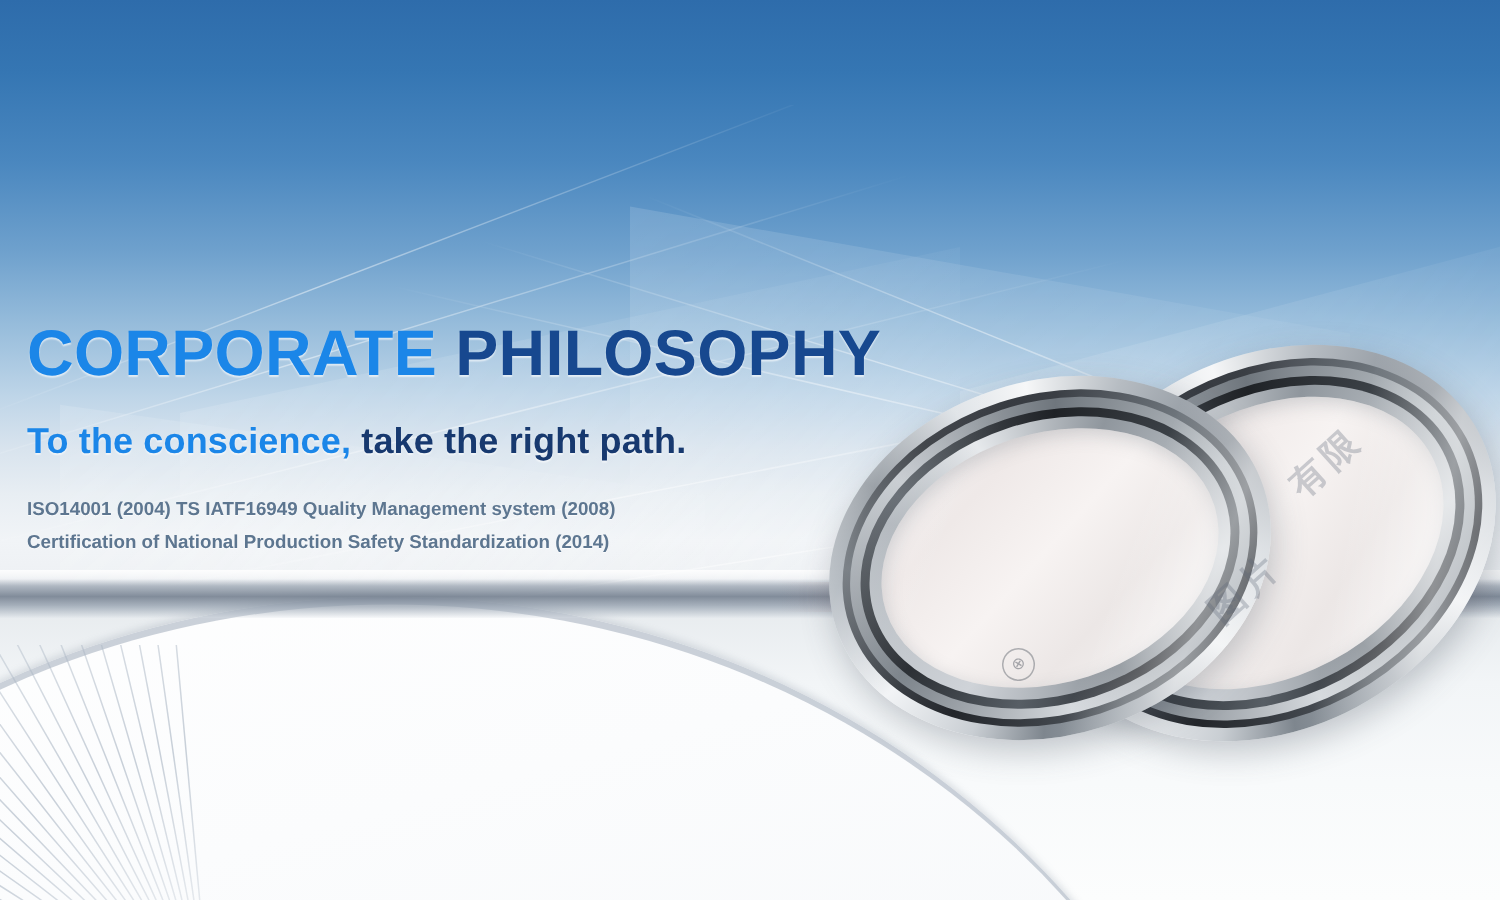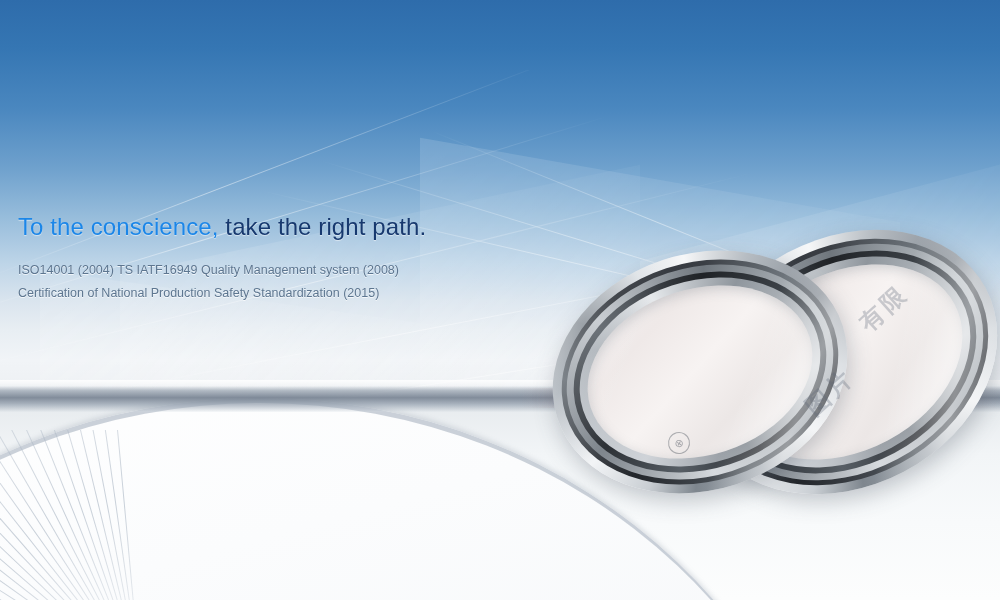--- a/index.html
+++ b/index.html
@@ -131,30 +131,30 @@
   .headline {
     font-size:43px; font-weight:bold;
     letter-spacing:.2px; line-height:1.05;
     white-space:nowrap;
     text-shadow:0 1px 1px rgba(255,255,255,.6);
   }
   .headline .lead { color:#1b86e8; }
   .headline .tail { color:#17488f; }
 
   .subline {
-    margin-top:0;
-    font-size:24px; font-weight:normal;
+    margin-top:23px;
+    font-size:24px; font-weight:bold;
     letter-spacing:.1px; line-height:1.1;
     white-space:nowrap;
     text-shadow:0 1px 1px rgba(255,255,255,.55);
   }
   .subline .lead { color:#1b86e8; }
   .subline .tail { color:#17396f; }
 
-  .certs { margin-top:19px; }
+  .certs { margin-top:19px;font-weight:bold; }
   .certline {
     font-size:12.5px;
     color:#5d7690;
     line-height:1.78;
     white-space:nowrap;
     text-shadow:0 1px 0 rgba(255,255,255,.7);
   }
 
   
   .rings { position:absolute; left:540px; top:236px; width:470px; height:280px; }
@@ -334,25 +334,28 @@
       <div class="sheen"></div>
     </div>
 
     <div class="stamp">⊗</div>
     <div class="wm w1">图片</div>
     <div class="wm w2">有限</div>
   </div>
 
   <div class="textblock">
 
+    <div class="headline">
+      <span class="lead">CORPORATE</span><span class="tail"> PHILOSOPHY</span>
+    </div>
 
     <div class="subline">
       <span class="lead">To the conscience,</span><span class="tail"> take the right path.</span>
     </div>
 
     <div class="certs">
       <div class="certline">ISO14001 (2004)  TS IATF16949 Quality Management system (2008)</div>
-      <div class="certline">Certification of National Production Safety Standardization (2015)</div>
+      <div class="certline">Certification of National Production Safety Standardization (2014)</div>
     </div>
   </div>
 
 
 </div>
 
 </body></html>

